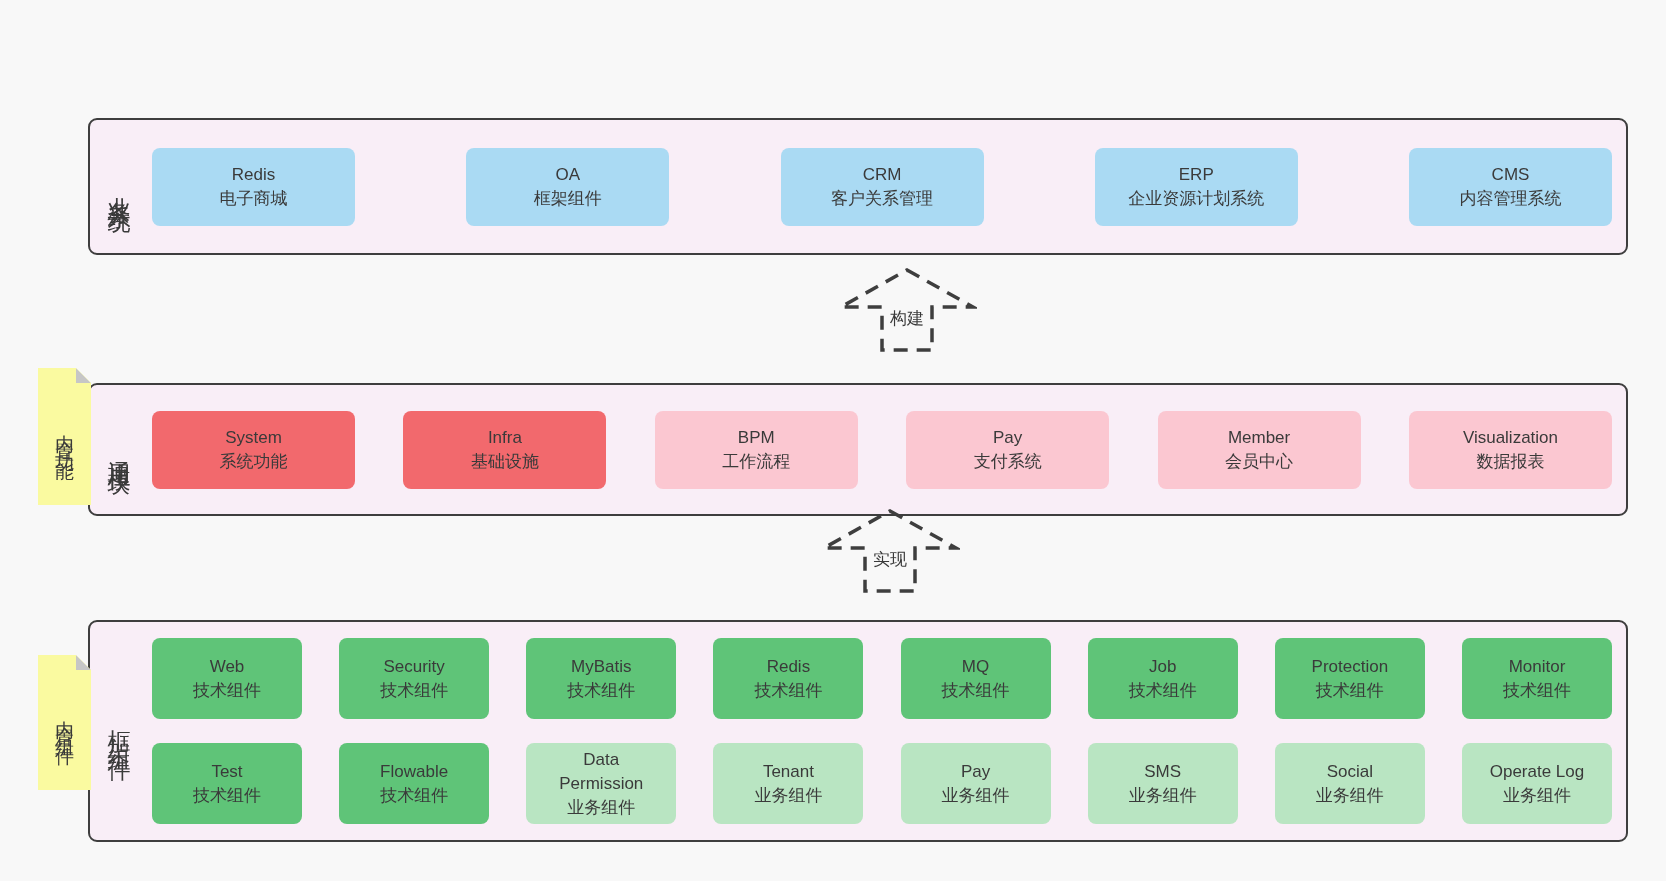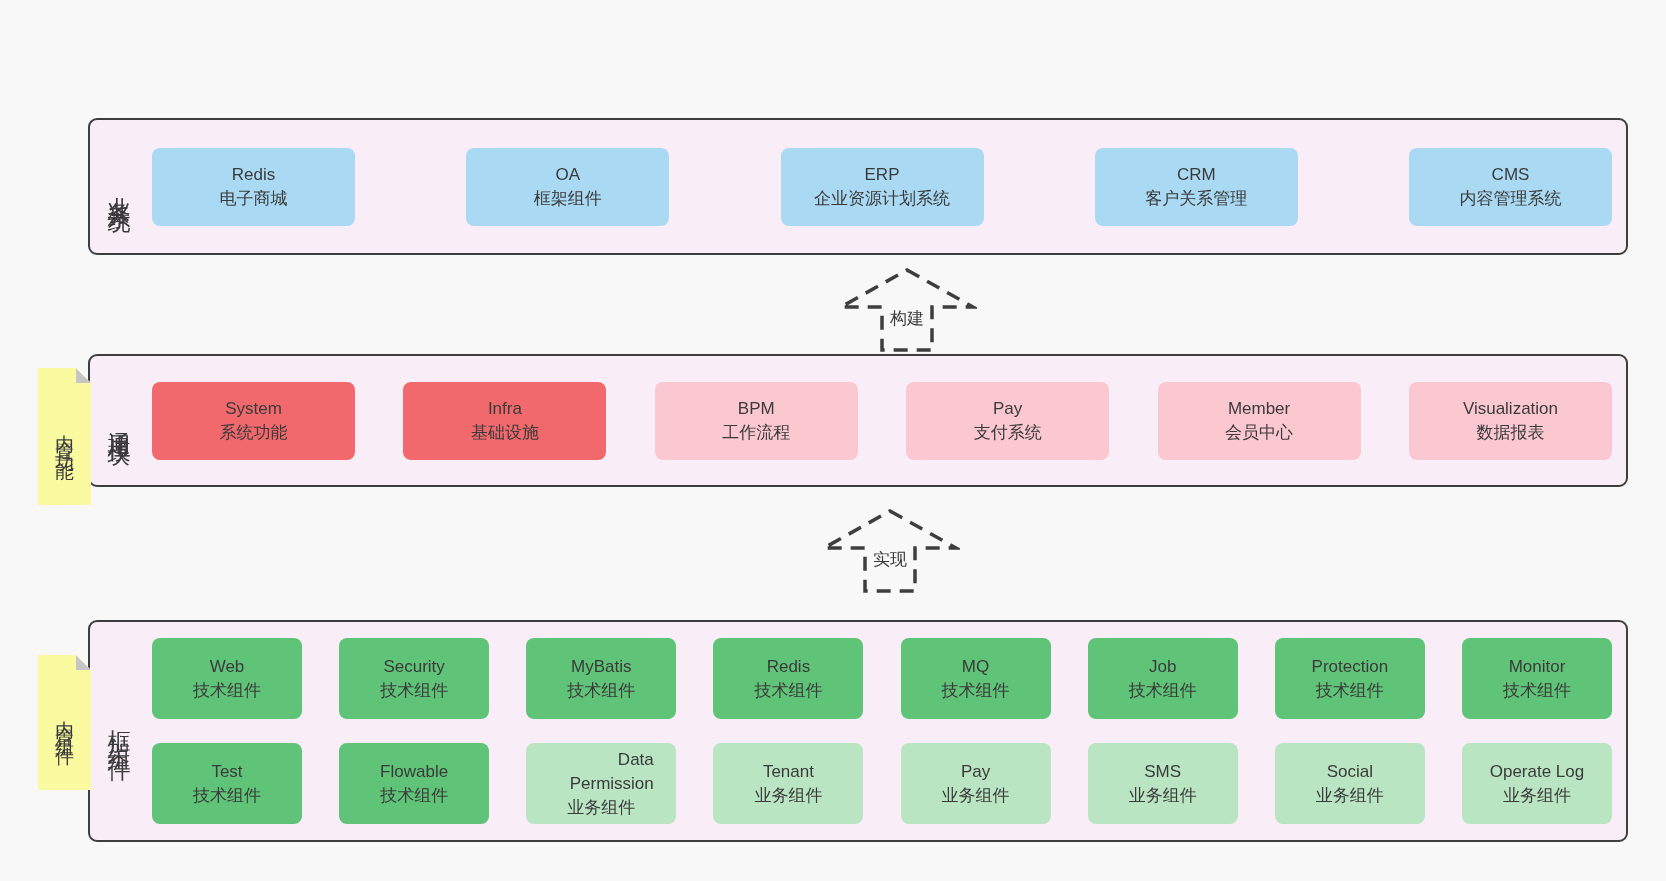--- a/index.html
+++ b/index.html
@@ -67,21 +67,21 @@
     flex-direction: column;
     align-items: center;
     justify-content: center;
     text-align: center;
     font-size: 17px;
     line-height: 24px;
     color: var(--text, #3a3a3a);
     box-sizing: border-box;
   }
   .band .boxes > .box { width: 203px; height: 78px; }
-  .rows .boxes > .box { width: 150px; height: 81px; text-align: right; }
+  .rows .boxes > .box { width: 150px; height: 81px; }
   .box-name { max-width: 105px; }
   .blue        { background: var(--blue, #aadaf3); }
   .red         { background: var(--red, #f2696d); }
   .pink        { background: var(--pink, #fbc7d1); }
   .green       { background: var(--green, #5fc478); }
   .light-green { background: var(--light-green, #b9e5c2); }
   
   .sticky {
     position: absolute;
     left: 38px;
@@ -122,21 +122,21 @@
     top: 52px;
     transform: translate(-50%, -50%);
     background: var(--page-bg, #f8f8f8);
     padding: 1px 4px;
     font-size: 17px;
     color: var(--text, #3a3a3a);
     white-space: nowrap;
   }
   
   #band-0 { top: 118px; height: 137px; }
-  #band-1 { top: 354px; height: 133px; }
+  #band-1 { top: 383px; height: 133px; }
   #band-2 { top: 620px; height: 222px; }
   #sticky-0 { top: 368px; height: 137px; }
   #sticky-1 { top: 655px; height: 135px; }
   #arrow-0 { left: 837px; top: 266px; }
   #arrow-1 { left: 820px; top: 507px; }
 </style>
 </head>
 <body>
 
 <div class="stage">
@@ -148,26 +148,26 @@
     <div class="boxes">
         <div class="box blue">
           <div class="box-name">Redis</div>
           <div class="box-sub">电子商城</div>
         </div>
         <div class="box blue">
           <div class="box-name">OA</div>
           <div class="box-sub">框架组件</div>
         </div>
         <div class="box blue">
+          <div class="box-name">CRM</div>
+          <div class="box-sub">客户关系管理</div>
+        </div>
+        <div class="box blue">
           <div class="box-name">ERP</div>
           <div class="box-sub">企业资源计划系统</div>
-        </div>
-        <div class="box blue">
-          <div class="box-name">CRM</div>
-          <div class="box-sub">客户关系管理</div>
         </div>
         <div class="box blue">
           <div class="box-name">CMS</div>
           <div class="box-sub">内容管理系统</div>
         </div>
       </div>
   </section>
 
   <div class="arrow" id="arrow-0">
     <svg width="140" height="88" viewBox="0 0 140 88">

